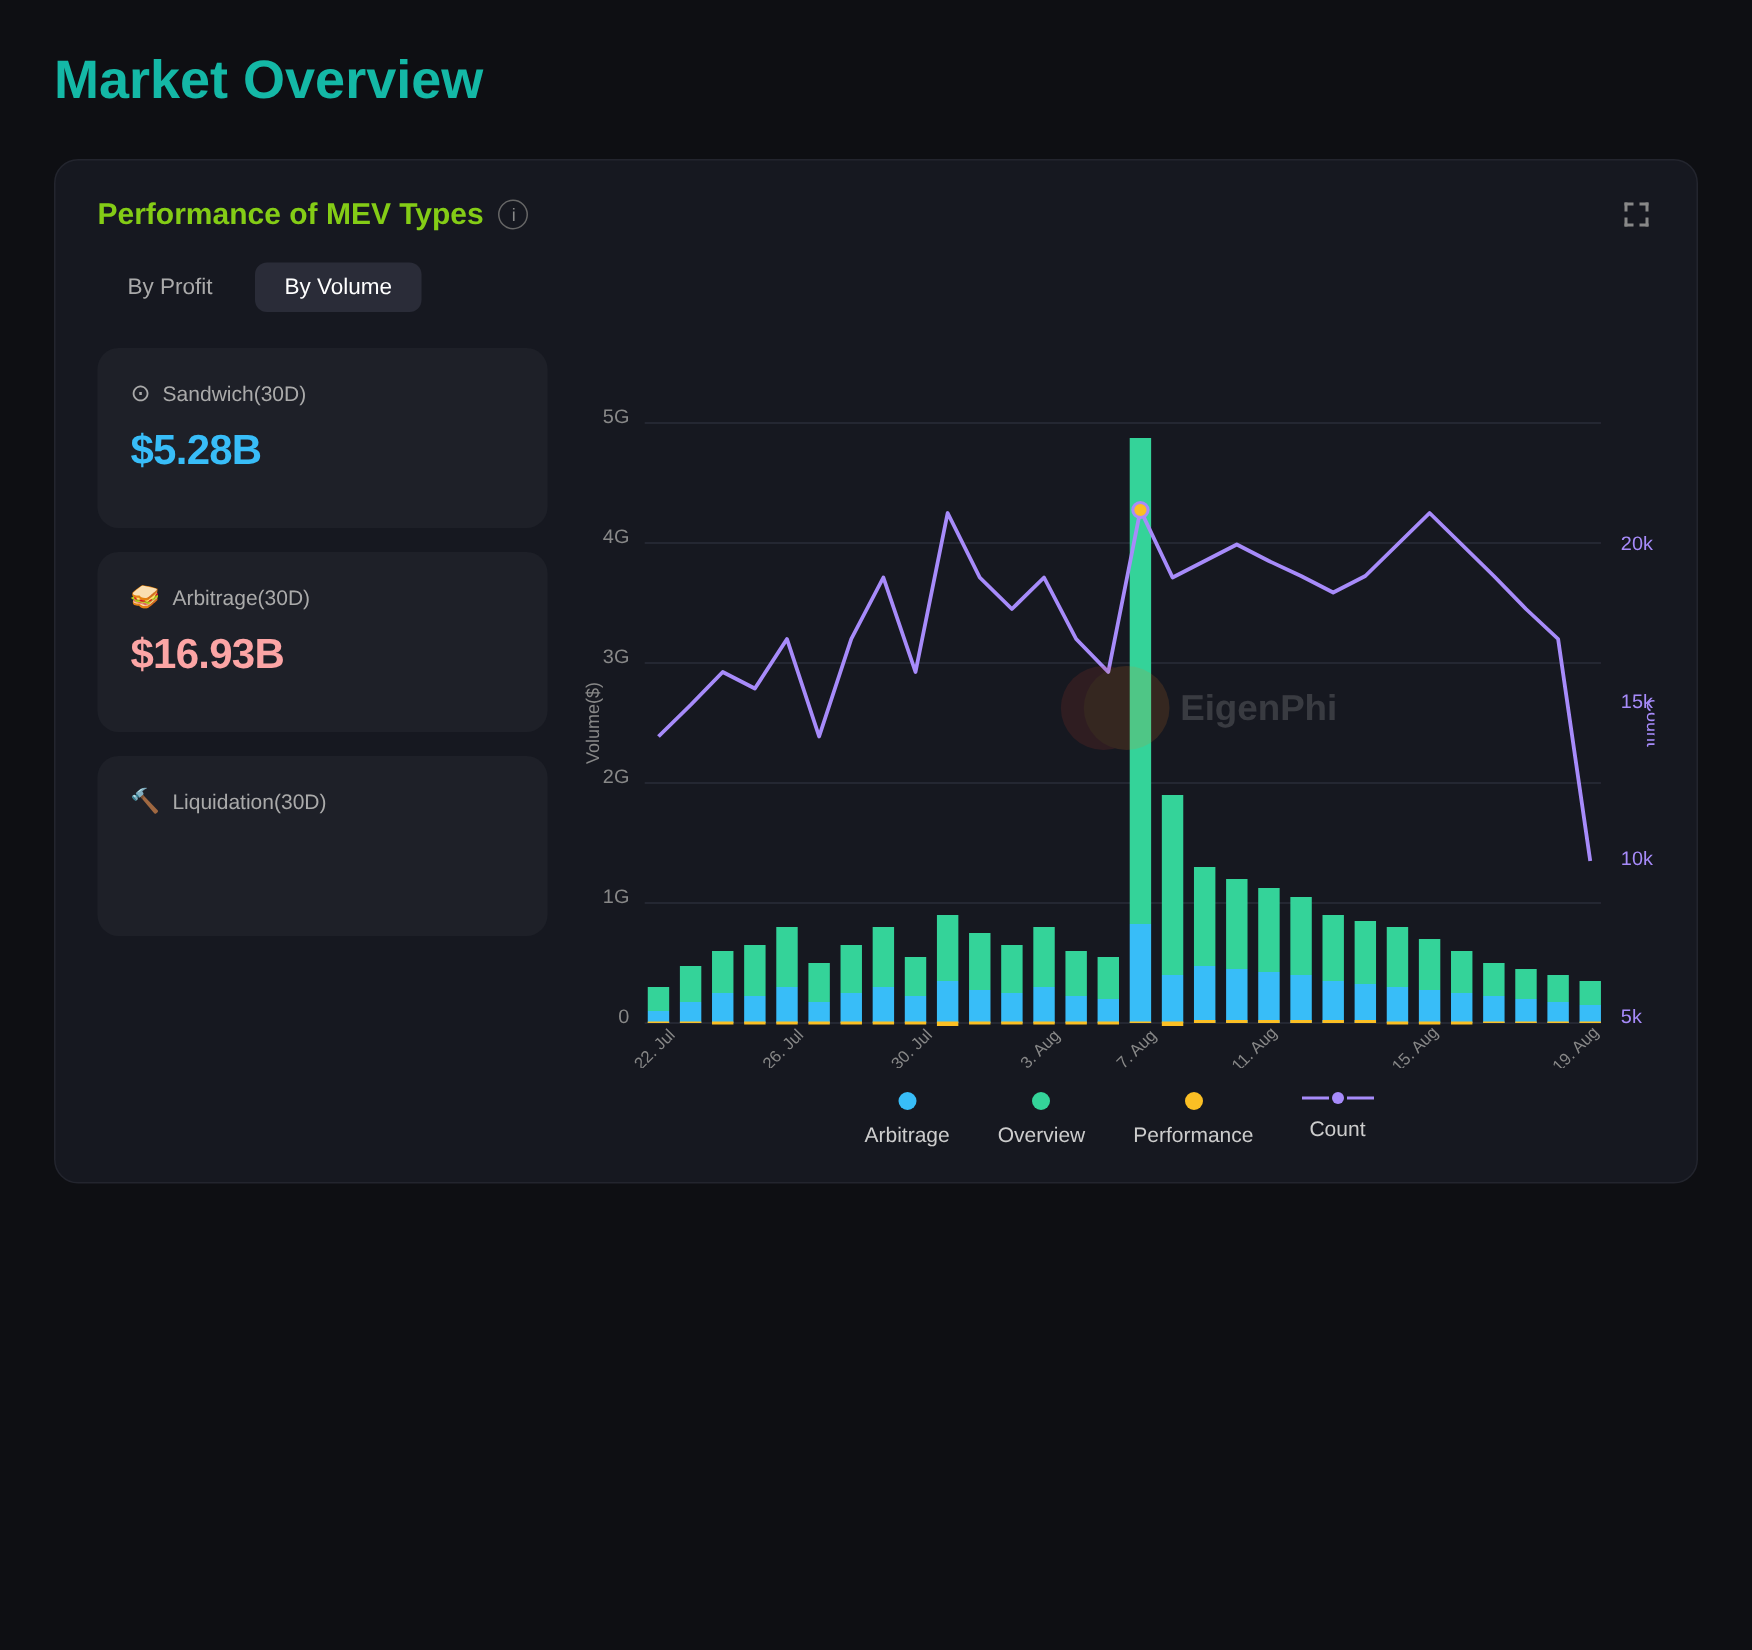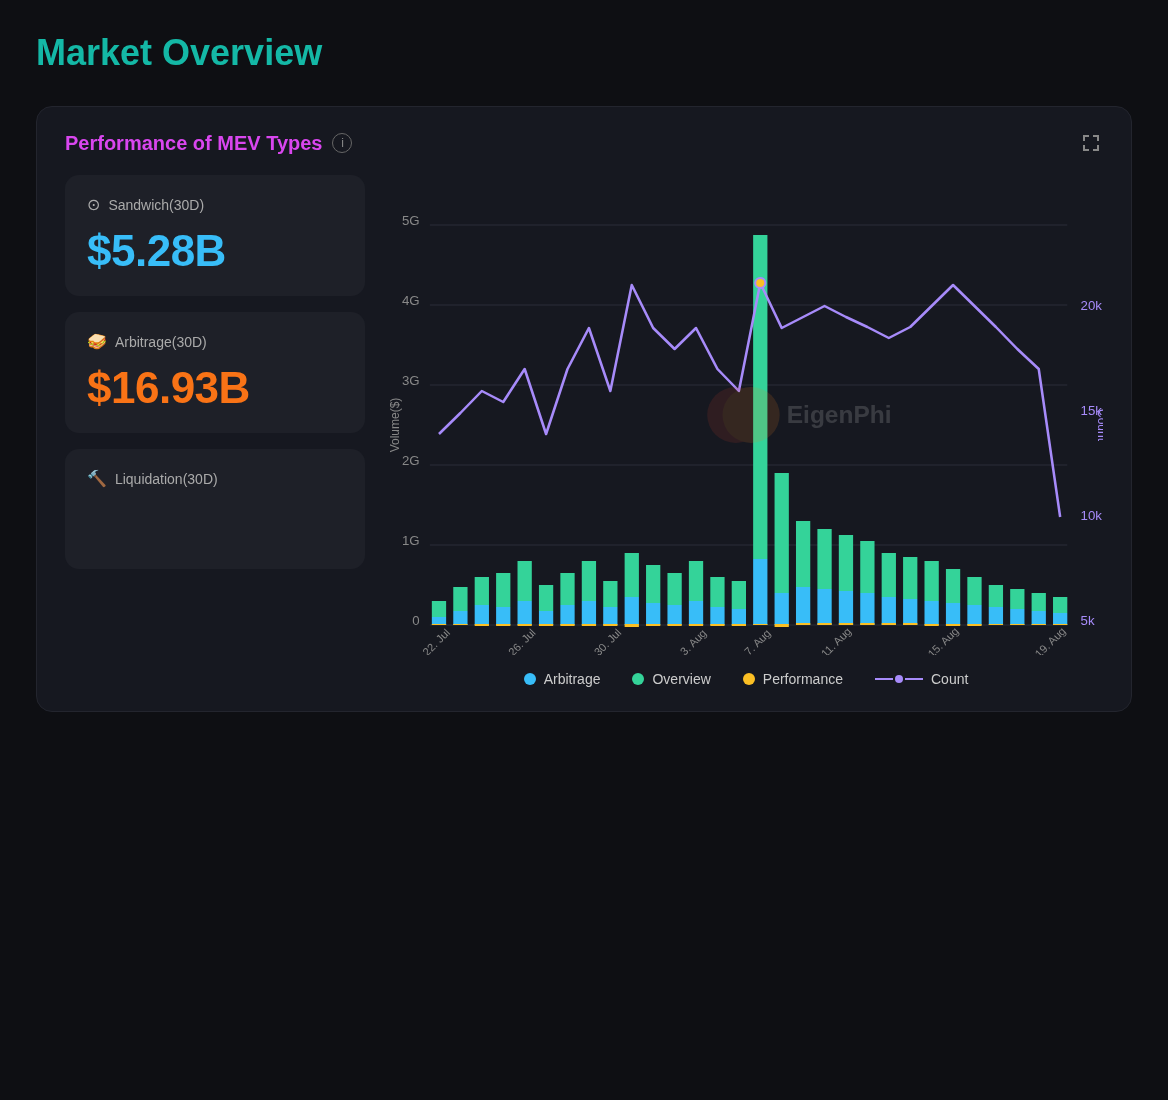--- a/index.html
+++ b/index.html
@@ -30,21 +30,21 @@
       margin-bottom: 20px;
     }
     .card-header-left {
       display: flex;
       align-items: center;
       gap: 10px;
     }
     .card-title {
       font-size: 20px;
       font-weight: 700;
-      color: #d946ef;
+      color: #84cc16;
     }
     .info-icon {
       width: 20px;
       height: 20px;
       border: 1.5px solid #666;
       border-radius: 50%;
       display: flex;
       align-items: center;
       justify-content: center;
       font-size: 12px;
@@ -107,26 +107,26 @@
       align-items: center;
       gap: 8px;
       font-size: 14px;
       color: #aaa;
       font-weight: 500;
     }
     .metric-icon {
       font-size: 16px;
     }
     .metric-value {
-      font-size: 44px;
+      font-size: 28px;
       font-weight: 700;
       letter-spacing: -0.5px;
     }
     .metric-value.arbitrage { color: #38bdf8; }
-    .metric-value.sandwich { color: #f97316; }
+    .metric-value.sandwich { color: #fca5a5; }
     .metric-value.liquidation { color: #fbbf24; }
     .chart-area {
       flex: 1;
       display: flex;
       flex-direction: column;
       position: relative;
     }
     .chart-container {
       position: relative;
       width: 100%;
@@ -142,20 +142,21 @@
       gap: 32px;
       margin-top: 16px;
       flex-wrap: wrap;
     }
     .legend-item {
       display: flex;
       align-items: center;
       gap: 8px;
       font-size: 14px;
       color: #ccc;
+      flex-direction: column;
     }
     .legend-dot {
       width: 12px;
       height: 12px;
       border-radius: 50%;
     }
     .legend-line-dot {
       display: flex;
       align-items: center;
       gap: 2px;
@@ -190,20 +191,24 @@
         <rect x="12" y="2" width="6" height="2" fill="#888"></rect>
         <rect x="16" y="2" width="2" height="6" fill="#888"></rect>
         <rect x="2" y="16" width="6" height="2" fill="#888"></rect>
         <rect x="2" y="12" width="2" height="6" fill="#888"></rect>
         <rect x="12" y="16" width="6" height="2" fill="#888"></rect>
         <rect x="16" y="12" width="2" height="6" fill="#888"></rect>
       </svg>
     </div>
   </div>
 
+  <div class="tab-row">
+    <button class="tab-btn inactive">By Profit</button>
+    <button class="tab-btn active">By Volume</button>
+  </div>
 
   <div class="content-area">
     <div class="metrics-column">
 
       <div class="metric-card">
         <div class="metric-label">
           <span class="metric-icon">⊙</span>
           <span>Sandwich(30D)</span>
         </div>
         <div class="metric-value arbitrage">$5.28B</div>

